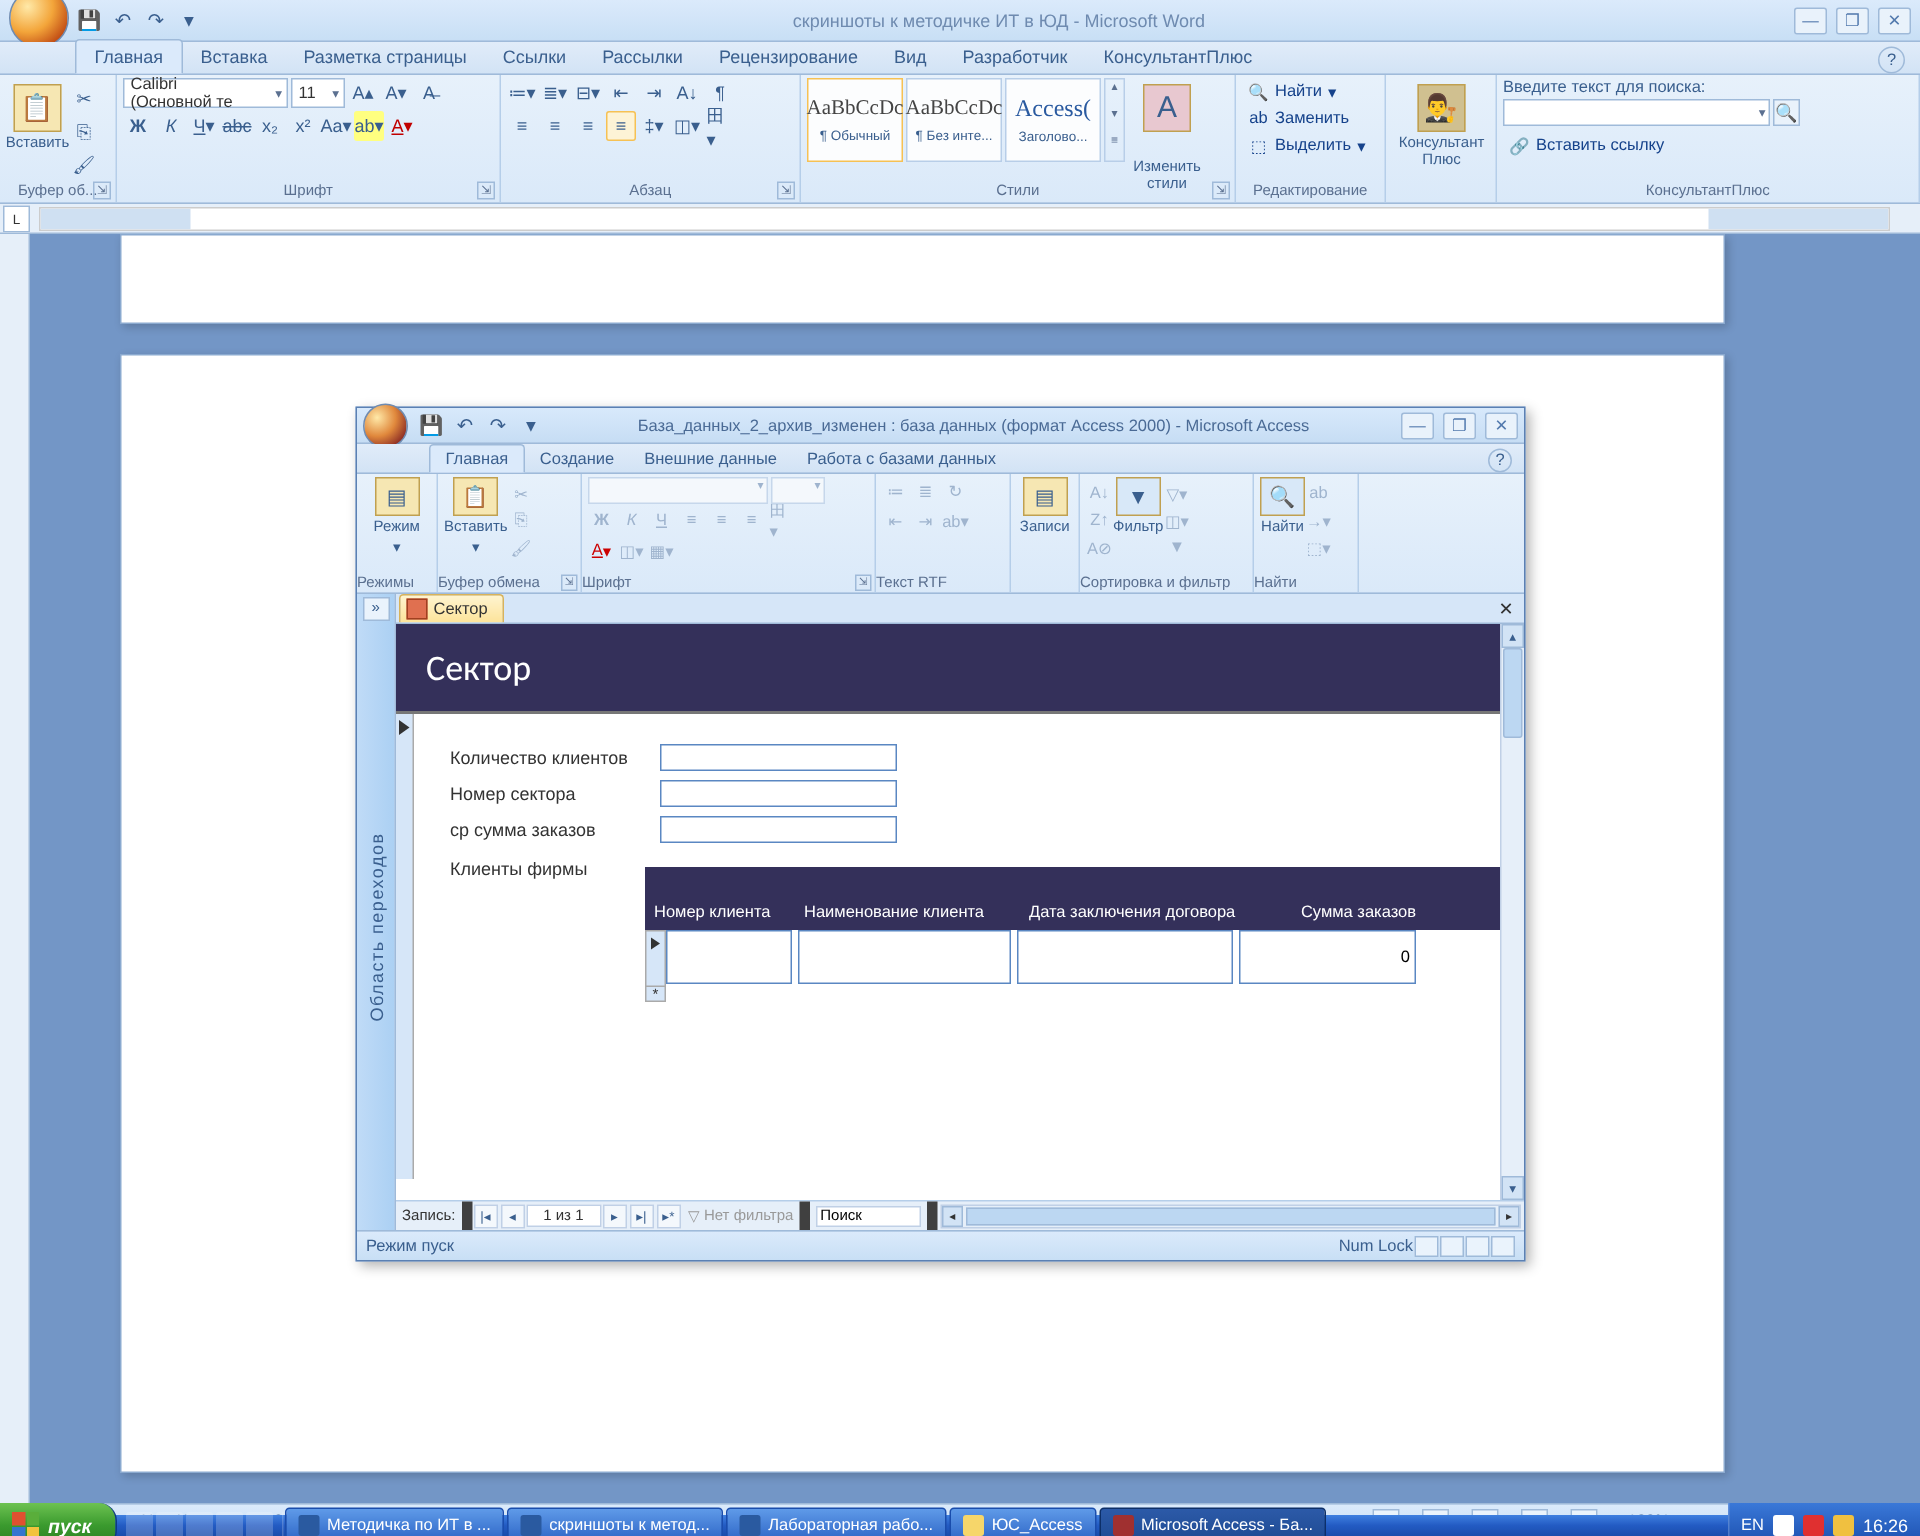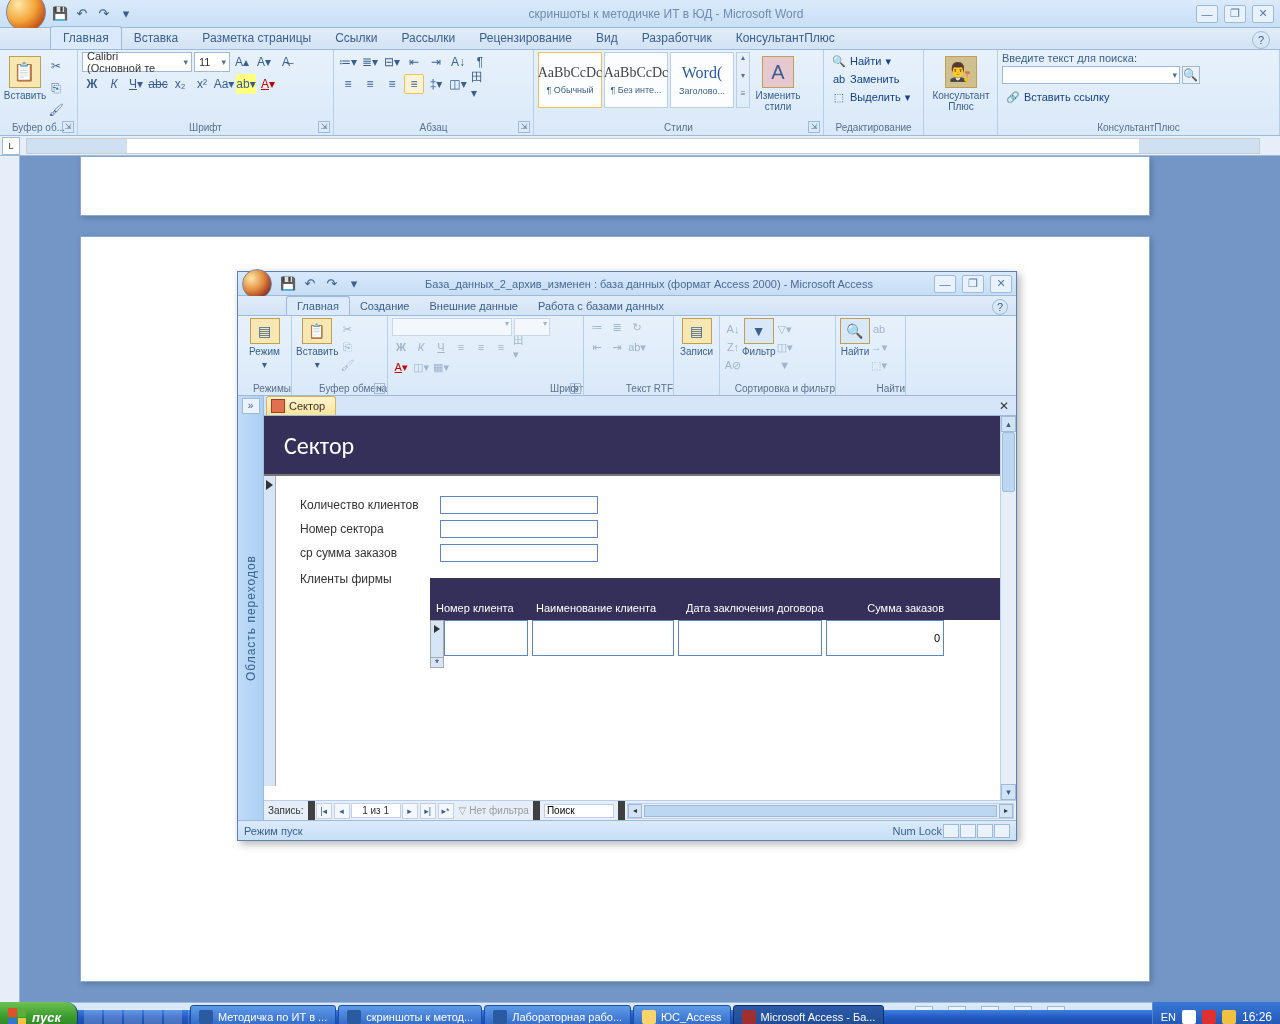--- a/index.html
+++ b/index.html
@@ -67,21 +67,21 @@
 .acc-title{height:24px;background:linear-gradient(#d8e9fb,#c6ddf4);display:flex;align-items:center;padding:0 4px;font-size:11px;color:#4a6a95;border-bottom:1px solid #9fbad9;}
 .acc-orb{width:30px;height:30px;border-radius:50%;background:radial-gradient(circle at 30% 30%,#ffe9a8,#e0883c 45%,#8c2c24 80%);margin-right:6px;border:1px solid #6f8bb0;}
 .acc-title .t{flex:1;text-align:center;}
 .acc-tabs{height:20px;background:linear-gradient(#e1ecf9,#d2e3f5);display:flex;align-items:flex-end;padding-left:48px;font-size:11px;border-bottom:1px solid #9fbad9;}
 .acc-tab{padding:3px 10px;color:#3a5f8e;}
 .acc-tab.active{background:#dbeafb;border:1px solid #9fbad9;border-bottom:none;border-radius:3px 3px 0 0;}
 .acc-tabs .help{margin-left:auto;margin-right:8px;width:16px;height:16px;border:1px solid #9fbad9;border-radius:50%;text-align:center;line-height:14px;color:#3a5f8e;}
 
 .acc-ribbon{height:80px;background:linear-gradient(#e7f1fb,#dae9f9);display:flex;border-bottom:1px solid #9fbad9;}
 .acc-rg{border-right:1px solid #b5cee9;padding:2px 4px;position:relative;display:flex;flex-direction:column;font-size:10px;color:#3a5f8e;}
-.acc-rg .lbl{position:absolute;bottom:1px;left:0;right:0;text-align:right;font-size:10px;color:#5b7090;}
+.acc-rg .lbl{position:absolute;bottom:1px;left:0;right:0;text-align:left;font-size:10px;color:#5b7090;}
 .acc-rg .dl{position:absolute;bottom:1px;right:2px;width:11px;height:11px;border:1px solid #9fbad9;font-size:7px;text-align:center;line-height:9px;color:#5b7090;}
 .abig{display:flex;flex-direction:column;align-items:center;gap:2px;font-size:10px;text-align:center;}
 .abig .ic{width:30px;height:26px;background:#f6e7b3;border:1px solid #c0a050;display:flex;align-items:center;justify-content:center;font-size:14px;}
 .arow{display:flex;gap:2px;margin-bottom:2px;}
 .asb{width:18px;height:18px;border:1px solid transparent;display:flex;align-items:center;justify-content:center;color:#9fb4ce;font-size:11px;}
 .asel{height:18px;border:1px solid #c6d7eb;background:#f4f8fc;font-size:10px;padding:0 14px 0 3px;position:relative;color:#999;}
 .asel::after{content:"▾";position:absolute;right:2px;font-size:8px;color:#9fb4ce;}
 
 
 .acc-body{flex:1;display:flex;background:#cfe2f7;overflow:hidden;}
@@ -261,31 +261,31 @@
       <div style="display:flex;align-items:flex-start;">
         <div class="style-item sel1">
           <div class="style-sample">AaBbCcDc</div>
           <div>¶ Обычный</div>
         </div>
         <div class="style-item">
           <div class="style-sample">AaBbCcDc</div>
           <div>¶ Без инте...</div>
         </div>
         <div class="style-item">
-          <div class="style-sample" style="color:#2a5aa0;font-size:16px;">Word(</div>
+          <div class="style-sample" style="color:#2a5aa0;font-size:16px;">Access(</div>
           <div>Заголово...</div>
         </div>
         <div style="display:flex;flex-direction:column;width:14px;height:56px;border:1px solid #b8cee8;">
           <div style="flex:1;text-align:center;font-size:8px;color:#5b7090;">▴</div>
           <div style="flex:1;text-align:center;font-size:8px;color:#5b7090;">▾</div>
           <div style="flex:1;text-align:center;font-size:8px;color:#5b7090;">≡</div>
         </div>
         <div class="rbtn-big" style="width:56px;">
           <div class="ico" style="background:#e8c8d0;font-size:20px;">A</div>
-          <span style="white-space:pre-line;">Изменить
+          <span style="white-space:pre-line;margin-top:16px;">Изменить
 стили</span>
         </div>
       </div>
       <div class="glabel">Стили</div>
       <div class="dialog-launch">⇲</div>
     </div>
 
     <div class="rgroup" style="width:100px;">
       <div class="editing-link"><span class="ei">🔍</span><span>Найти</span> ▾</div>
       <div class="editing-link">

